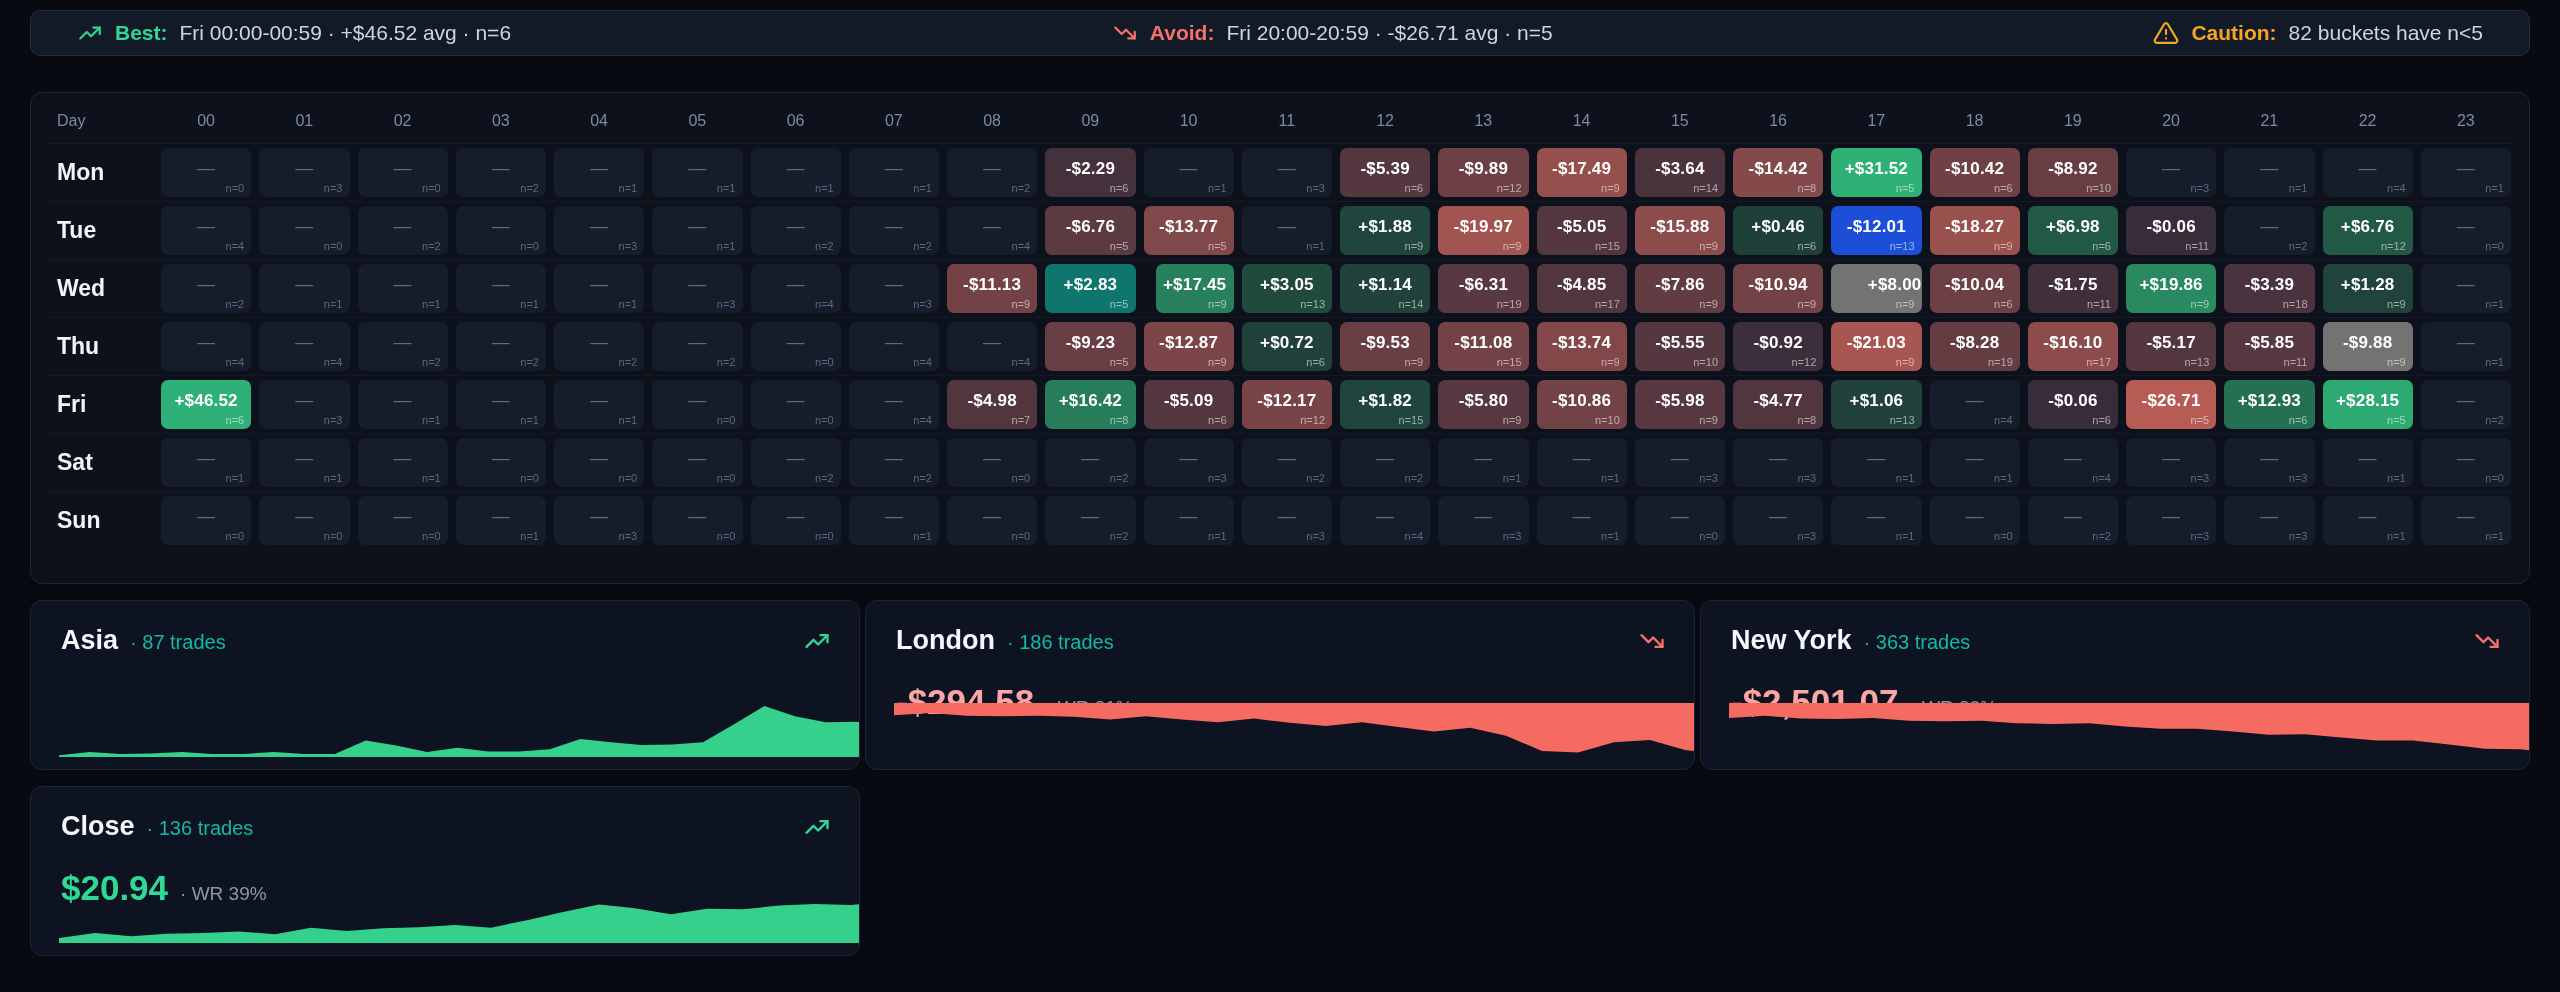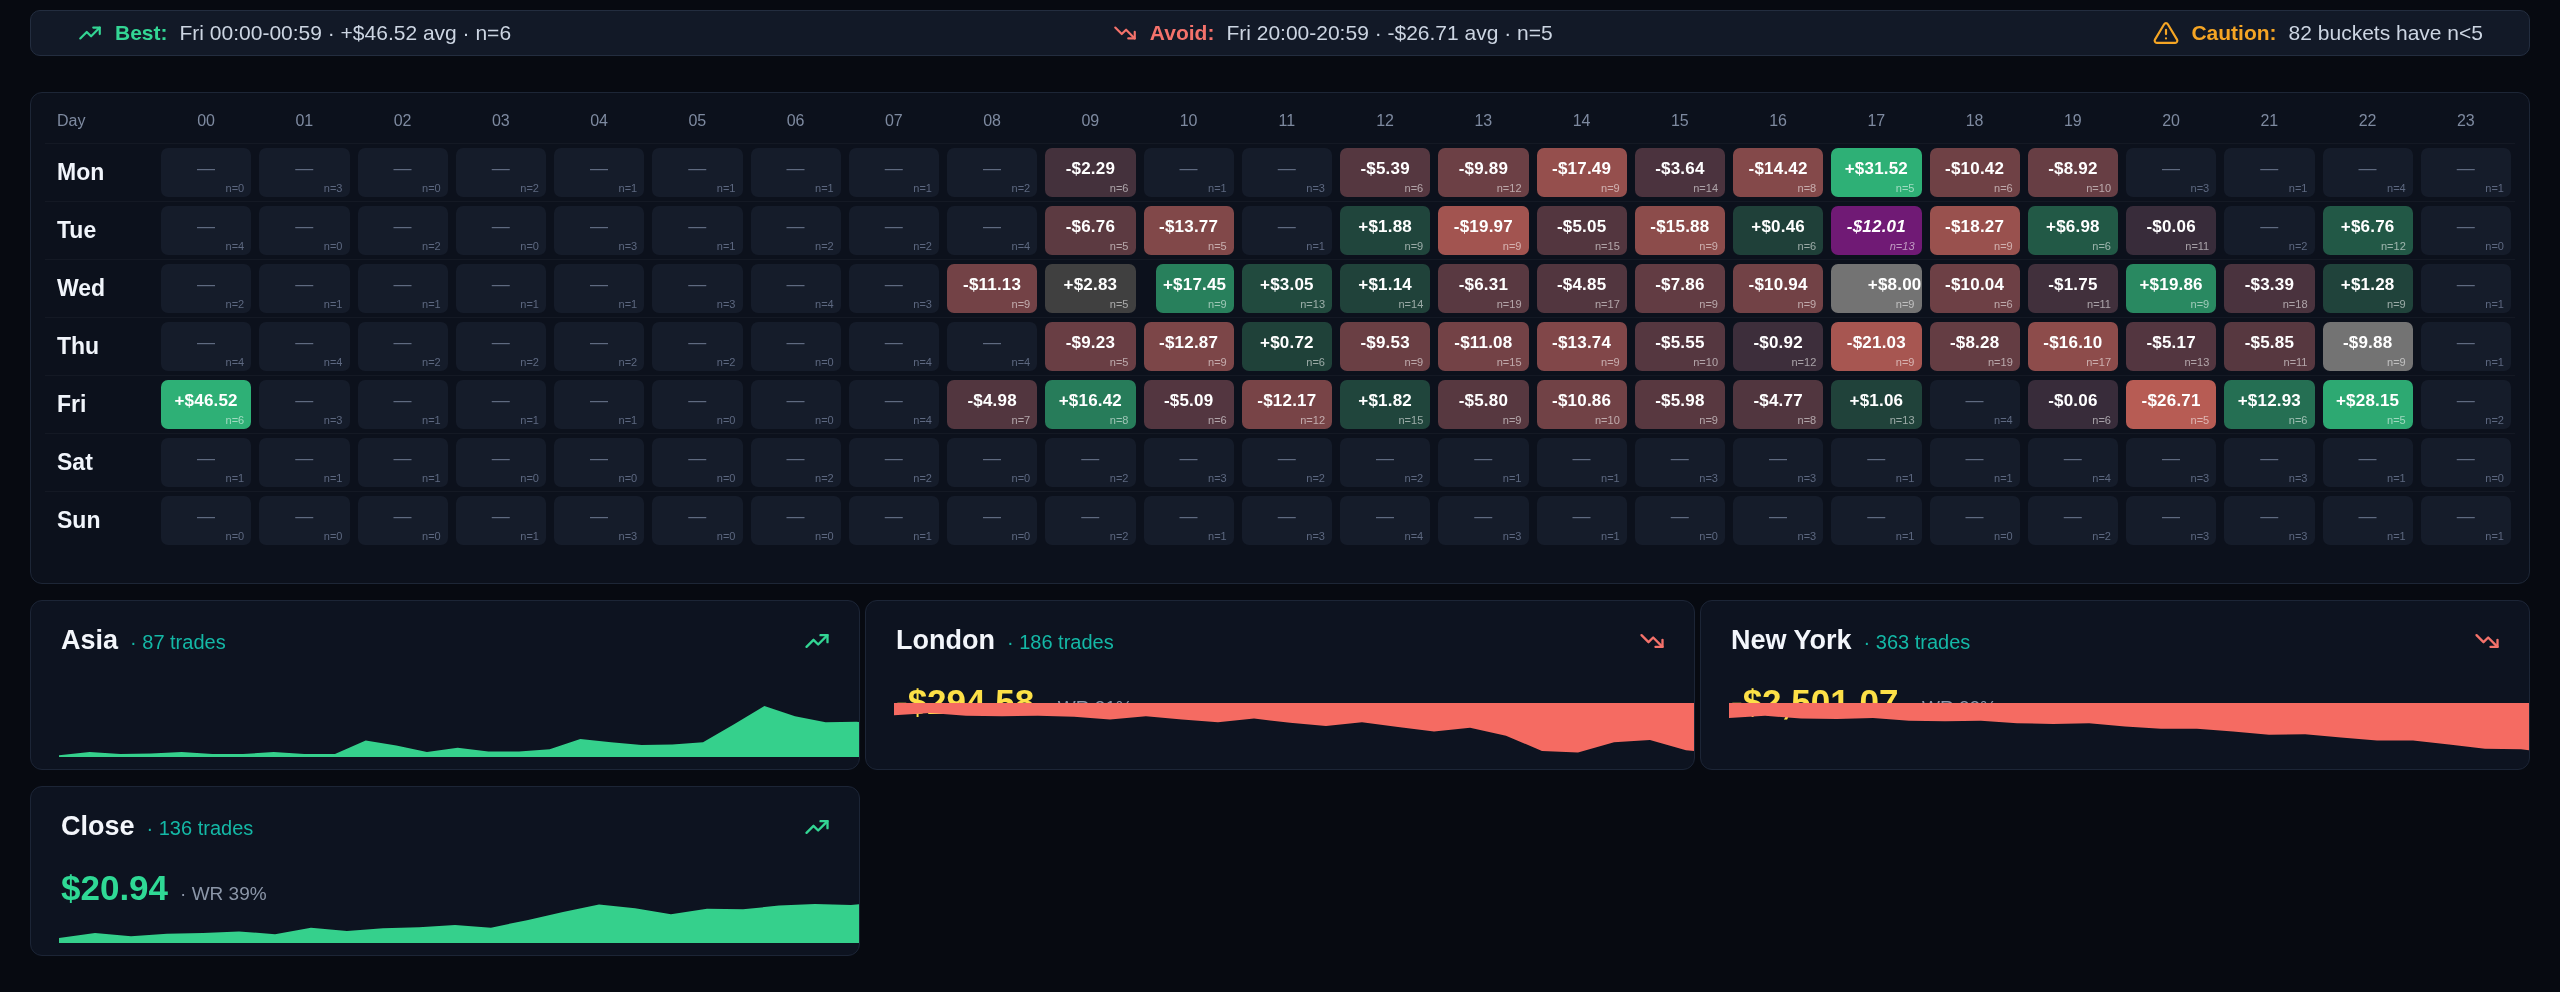--- a/index.html
+++ b/index.html
@@ -44,21 +44,21 @@
          display:grid;grid-template-columns:1fr 1fr 1fr;grid-template-rows:1fr 1fr;
          gap:16px 5px;}
   .card{position:relative;background:#0d1320;border:1px solid #1c2536;
         border-radius:12px;padding:24px 30px;box-sizing:border-box;overflow:hidden;}
   .card .titlerow{display:flex;align-items:baseline;gap:12px;}
   .card .title{font-size:27px;font-weight:700;color:#f3f6fb;}
   .card .sub{font-size:20px;color:#14b8a6;}
   .card .valrow{display:flex;align-items:baseline;gap:12px;margin-top:26px;}
   .card .value{font-size:35px;font-weight:700;}
   .card .value.pos{color:#2fd995;}
-  .card .value.neg{color:#fde047;}
+  .card .value.neg{color:#fca5a5;}
   .card .wr{font-size:19px;color:#8b96a8;}
   .card .cicon{position:absolute;right:28px;top:26px;}
   .card .spark{position:absolute;left:28px;right:28px;bottom:12px;height:54px;}
 </style>
 </head>
 <body>
 
 <div class="page">
 
   <div class="topbar">
@@ -280,21 +280,21 @@
             <span class="ncnt">n=15</span>
           </div>
           <div class="cell" style="background: rgb(140, 76, 75);">
             <span class="val">-$15.88</span>
             <span class="ncnt">n=9</span>
           </div>
           <div class="cell" style="background: rgb(31, 64, 57);">
             <span class="val">+$0.46</span>
             <span class="ncnt">n=6</span>
           </div>
-          <div class="cell" style="background: #701a75; font-style: italic;">
+          <div class="cell" style="background: #1d4ed8;">
             <span class="val">-$12.01</span>
             <span class="ncnt">n=13</span>
           </div>
           <div class="cell" style="background: rgb(153, 81, 78);">
             <span class="val">-$18.27</span>
             <span class="ncnt">n=9</span>
           </div>
           <div class="cell" style="background: rgb(34, 89, 70);">
             <span class="val">+$6.98</span>
             <span class="ncnt">n=6</span>
@@ -347,21 +347,21 @@
             <span class="ncnt">n=4</span>
           </div>
           <div class="cell empty">
             <span class="val">—</span>
             <span class="ncnt">n=3</span>
           </div>
           <div class="cell" style="background: rgb(115, 66, 70);">
             <span class="val">-$11.13</span>
             <span class="ncnt">n=9</span>
           </div>
-          <div class="cell" style="background: #404040; text-align: center;">
+          <div class="cell" style="background: #0f766e; text-align: center;">
             <span class="val">+$2.83</span>
             <span class="ncnt">n=5</span>
           </div>
           <div class="cell" style="background: rgb(40, 128, 92); margin-left: 16px;">
             <span class="val">+$17.45</span>
             <span class="ncnt">n=9</span>
           </div>
           <div class="cell" style="background: rgb(33, 74, 62);">
             <span class="val">+$3.05</span>
             <span class="ncnt">n=13</span>

